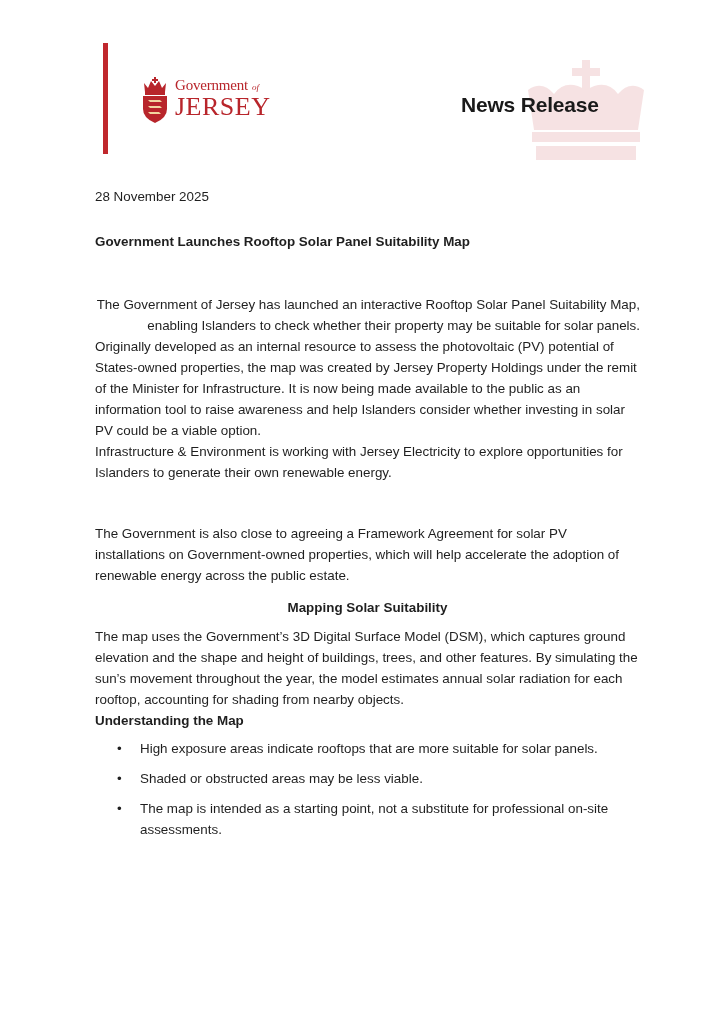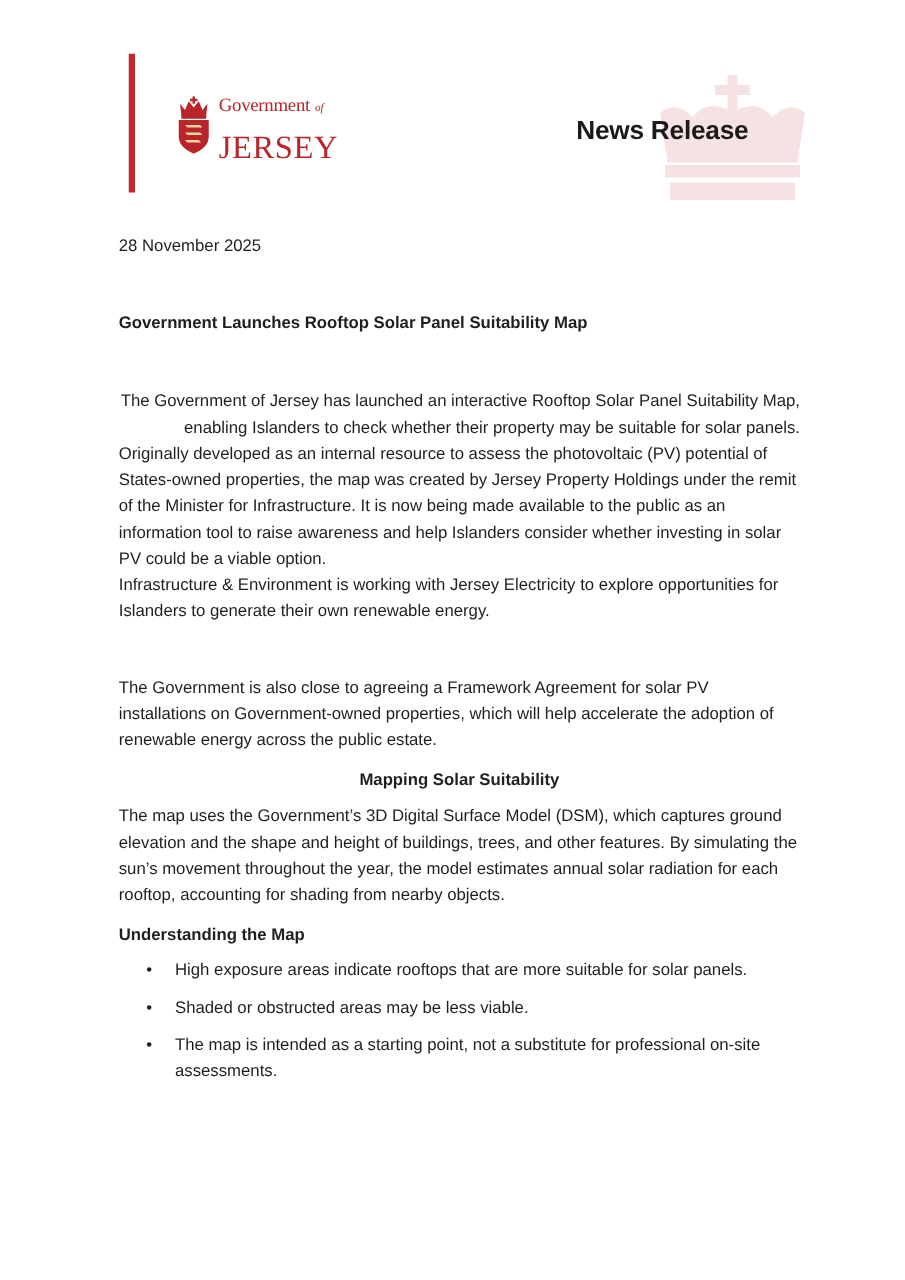--- a/index.html
+++ b/index.html
@@ -7,34 +7,34 @@
     width: 724px; height: 1024px; position: relative; overflow: hidden;
     font-family: "Liberation Sans", "DejaVu Sans", sans-serif; color: #1f1f1f;
   }
   .header { position: absolute; left: 14px; top: 0; width: 724px; height: 170px; }
   .red-bar { position: absolute; left: 89px; top: 43px; width: 5px; height: 111px; background: #c0282d; }
   .logo { position: absolute; left: 126px; top: 77px; display: flex; align-items: flex-start; }
   .crest { width: 30px; height: 46px; }
   .logo-text { margin-left: 5px; color: #b8252b; font-family: "Liberation Serif", "DejaVu Serif", serif; line-height: 1; }
   .logo-text .gov { font-size: 15px; letter-spacing: -0.2px; }
   .logo-text .of { font-size: 9px; font-style: italic; }
-  .logo-text .jersey { font-size: 26px; letter-spacing: 0.5px; margin-top: 12px; }
+  .logo-text .jersey { font-size: 26px; letter-spacing: 0.5px; margin-top: 1px; }
   .watermark { position: absolute; left: 508px; top: 60px; width: 128px; height: 100px; opacity: 0.13; }
   .news-release { position: absolute; left: 447px; top: 93px; font-size: 21px; font-weight: bold; color: #1a1a1a; letter-spacing: -0.2px; text-align: right; }
 
   .content { position: absolute; left: 95px; top: 186px; width: 545px; font-size: 13.4px; line-height: 21px; }
   .date { margin: 0; }
-  .title { margin: 40px 0 0 0; font-weight: bold; }
+  .title { margin: 24px 0 0 0; font-weight: bold; }
   p { margin: 0; }
   .p1 { margin-top: 42px; text-align: right; }
   .p2, .p3 { margin-top: 0; }
   .p4 { margin-top: 40px; }
   .h2 { font-weight: bold; margin-top: 11px; text-align: center; }
   .p5 { margin-top: 8px; }
-  .h3 { font-weight: bold; margin-top: 11px; }
+  .h3 { font-weight: bold; }
   ul { list-style: none; margin: 7px 0 0 0; padding: 0; }
   li { position: relative; padding-left: 45px; margin-bottom: 9px; }
   li .bullet { position: absolute; left: 22px; top: 0; }
 </style>
 </head>
 <body>
 
 <div class="header">
   <div class="red-bar"></div>
 

